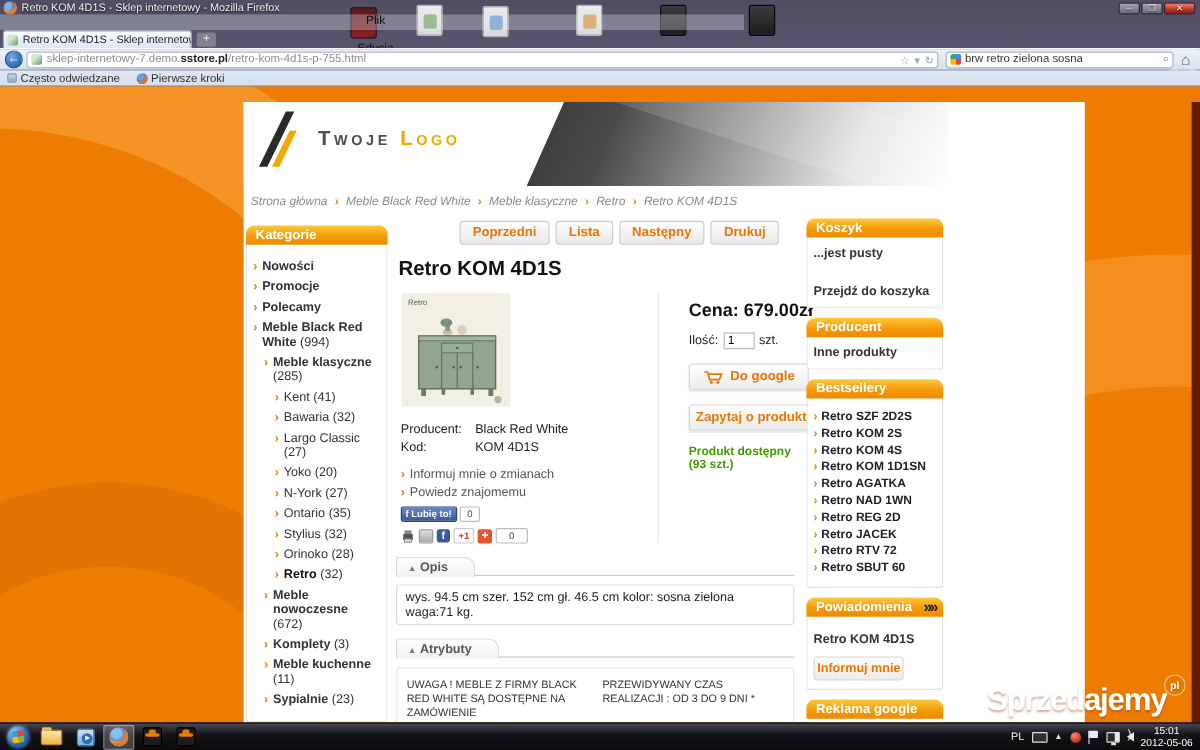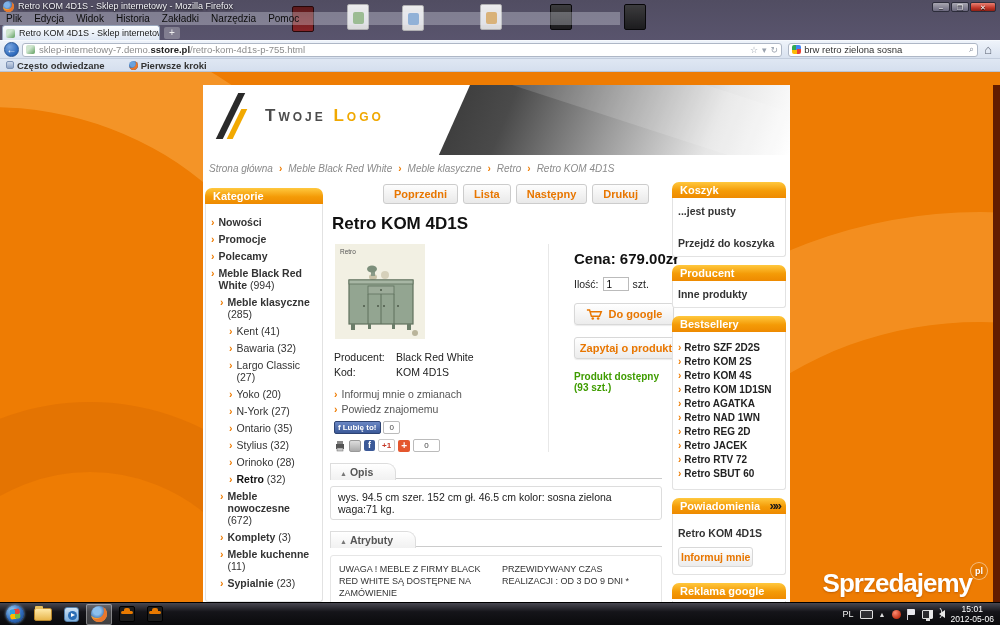--- a/index.html
+++ b/index.html
@@ -16,21 +16,21 @@
   .dark-app { background:linear-gradient(#3a3a3a,#161616); border:1px solid #000; }
   .red-app { background:linear-gradient(#5e1414,#8c2020); border:1px solid #200; }
 
   
   #titlebar { position:absolute; left:0; top:0; width:620px; height:12px; color:#f2f2f6;
     font-size:9px; line-height:12px; padding-left:18px; text-shadow:0 1px 2px #000; white-space:nowrap; }
   .ff-orb { position:absolute; left:3px; top:1px; width:11px; height:11px; border-radius:50%;
     background:radial-gradient(circle at 35% 35%, #7fb2e8 25%, #2c5d9e 60%, #16345c);
     box-shadow:inset -2px -2px 0 #e8762c, inset -1px -3px 0 #f7a233; }
   #menubar { position:absolute; left:0; top:12px; width:620px; height:13px; display:flex; gap:12px;
-    padding-left:6px; align-items:center; background:rgba(235,238,248,.30); font-size:10px; color:#0c0c0c; }
+    padding-left:6px; align-items:center; background:rgba(235,238,248,.30); font-size:10px; color:#0c0c0c;flex-direction:column; }
   #tabbar { position:absolute; left:0; top:25px; width:1000px; height:15px; }
   .tab { position:absolute; left:2px; top:0; width:158px; height:15px; border-radius:3px 3px 0 0;
     background:linear-gradient(#fbfdff,#dde6f3); border:1px solid #9aa7bd; border-bottom:none;
     font-size:9px; color:#1a1a1a; line-height:14px; padding-left:16px; white-space:nowrap; overflow:hidden; }
   .tab-fav { position:absolute; left:3px; top:3px; width:9px; height:9px; border-radius:2px;
     background:linear-gradient(135deg,#cfe5cf 40%,#5d9e5d); }
   .newtab { position:absolute; left:164px; top:2px; width:16px; height:12px; border-radius:2px;
     background:rgba(255,255,255,.25); color:#eee; font-size:10px; line-height:11px; text-align:center; }
   #navbar { position:absolute; left:0; top:40px; width:1000px; height:19px;
     background:linear-gradient(#eef3fa,#d9e2f0); border-top:1px solid #f6f9fd; border-bottom:1px solid #c3cddd;
@@ -45,21 +45,21 @@
   .url-icons { margin-left:auto; color:#9aa2ae; font-size:9px; display:flex; gap:4px; align-items:center; }
   .searchfield { width:190px; height:14px; background:#fff; border:1px solid #aeb7c6; border-radius:3px;
     display:flex; align-items:center; font-size:9.5px; color:#333; padding:0 3px; margin-right:6px; }
   .gicon { width:9px; height:9px; border-radius:2px; margin-right:3px; flex:none;
     background:conic-gradient(#4285f4 0 25%, #ea4335 0 50%, #fbbc05 0 75%, #34a853 0); }
   .searchfield input { border:none; outline:none; flex:1; font-size:9.5px; font-family:inherit; color:#333; background:transparent; }
   .mag { color:#7b8494; font-size:9px; }
   .homeico { color:#5a6272; font-size:13px; margin-right:8px; line-height:14px; }
   #bookmarksbar { position:absolute; left:0; top:59px; width:1000px; height:13px;
     background:linear-gradient(#dfe7f3,#d5dfee); border-bottom:1px solid #b9c4d6;
-    display:flex; gap:24px; padding-left:6px; font-size:9.5px; color:#333;font-weight:bold; }
+    display:flex; gap:14px; padding-left:6px; font-size:9.5px; color:#333; }
   .bm { display:flex; align-items:center; gap:3px; }
   .bm-ico1 { width:8px; height:8px; border-radius:2px; background:linear-gradient(#cfd9ea,#8fa3c4); border:1px solid #7e93b5; }
   .bm-ico2 { width:9px; height:9px; border-radius:50%; background:radial-gradient(circle at 40% 35%, #6aa2dd 30%, #1c4a8c 70%); box-shadow:inset -2px -2px 0 #e8762c; }
 
   
   #winctl { position:absolute; right:4px; top:2px; display:flex; }
   .wc { width:18px; height:10px; border:1px solid #2c2c3a; border-radius:2px; margin-left:1px;
     background:linear-gradient(rgba(255,255,255,.5),rgba(150,150,170,.35)); color:#fff; font-size:7px;
     line-height:9px; text-align:center; text-shadow:0 1px 1px #000; }
   .wc.close { background:linear-gradient(#e98173,#c13628 60%,#8e1f14); width:26px; }
@@ -67,21 +67,21 @@
   
   #viewport { position:absolute; left:0; top:72px; width:1000px; height:530px; overflow:hidden;
     background:#ee7c03; }
   .swoosh1,.swoosh2,.swoosh3 { position:absolute; border-radius:50%; }
   .swoosh1 { width:820px; height:760px; left:-420px; top:-60px; border:95px solid rgba(255,195,110,.35); }
   .swoosh2 { width:900px; height:820px; right:-430px; bottom:-430px; border:110px solid rgba(255,185,95,.30); }
   .swoosh3 { width:500px; height:500px; left:-160px; bottom:-300px; border:70px solid rgba(200,90,0,.25); }
   #rightstrip { position:absolute; right:0; top:13px; width:7px; height:517px; background:linear-gradient(#6e1f00,#55
 1700); background-color:#631c00; }
 
-  #pagecol { position:absolute; left:203px; top:13px; width:587px; height:517px; background:#fff; overflow:hidden; }
+  #pagecol { position:absolute; left:203px; top:13px; width:701px; height:517px; background:#fff; overflow:hidden; }
   
   #phead { position:relative; width:587px; height:70px; background:#fff; overflow:hidden; }
   .photo { position:absolute; right:0; top:0; width:400px; height:70px;
     background:linear-gradient(112deg,#2e2e2e 0%,#4a4a4a 30%,#9a9a9a 55%,#e6e6e6 80%,#fff 100%); }
   .photo::before { content:""; position:absolute; left:40px; top:-20px; width:420px; height:60px;
     background:rgba(255,255,255,.14); transform:rotate(18deg); }
   .photo::after { content:""; position:absolute; left:-60px; top:0; width:120px; height:90px;
     background:#fff; transform:skewX(-24deg); }
   .logowrap { position:absolute; left:18px; top:8px; display:flex; align-items:center; z-index:2; }
   .logomark { width:34px; height:46px; position:relative; margin-right:10px; }

